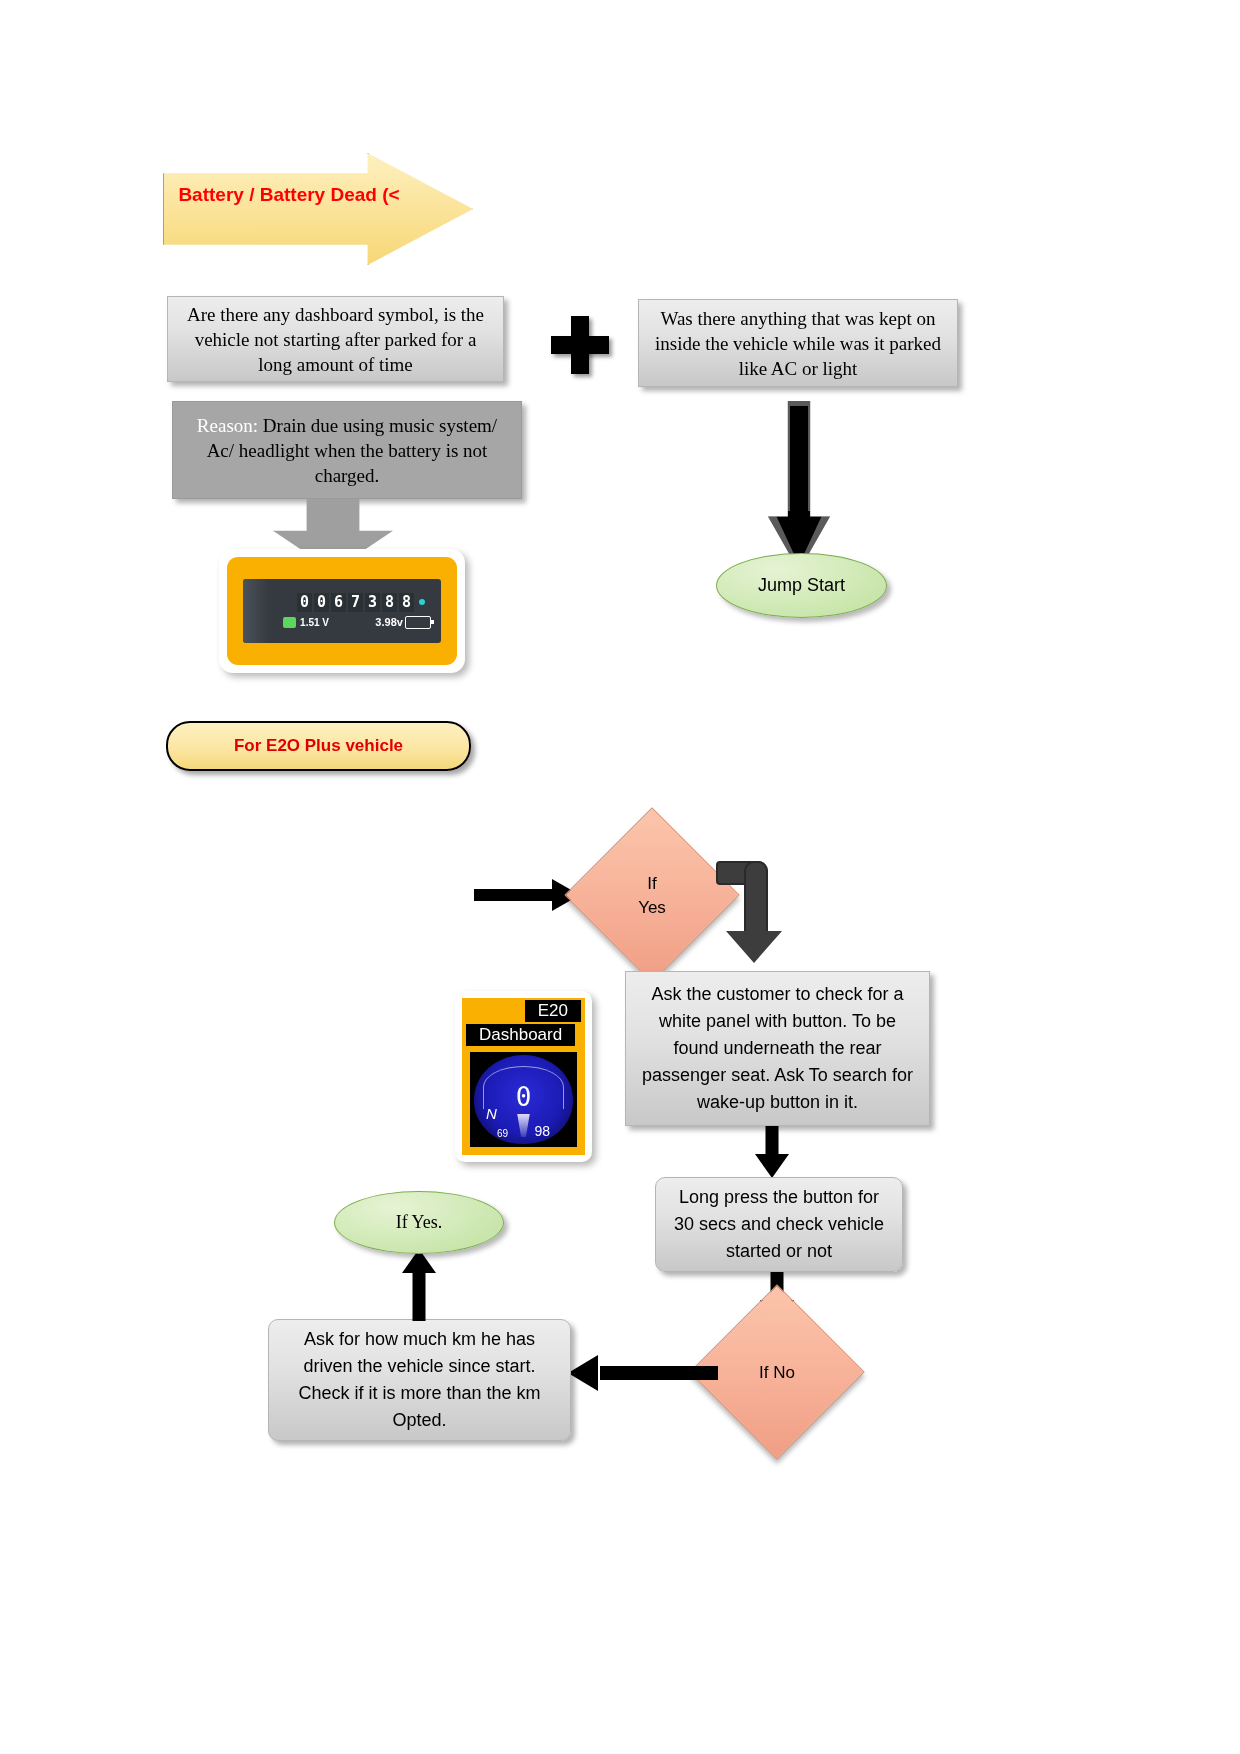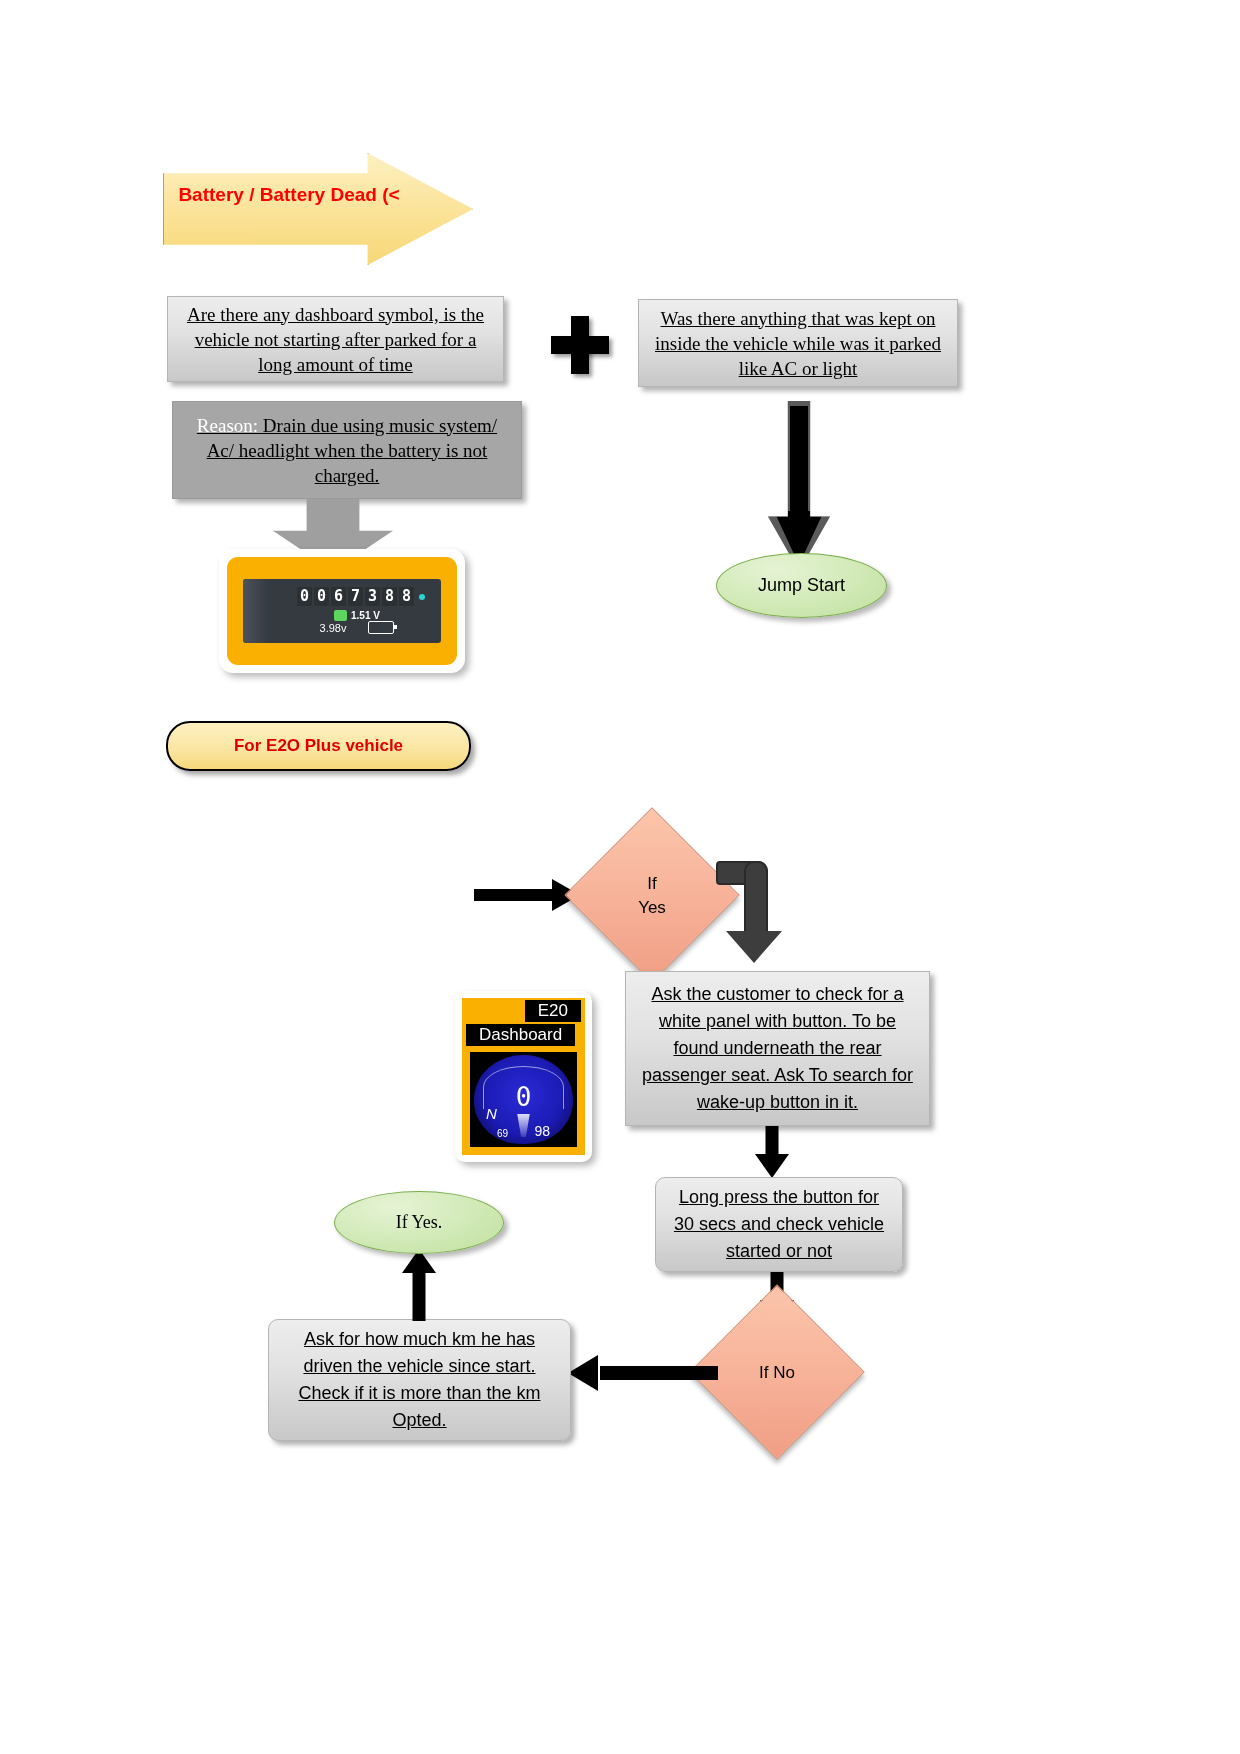--- a/index.html
+++ b/index.html
@@ -34,21 +34,21 @@
   .yellow-pill .lbl{color:#e00000;font-weight:bold;font-size:17px;}
 
   
   .box{
     background:linear-gradient(180deg,#ededed 0%,#e2e2e2 40%,#c8c8c8 100%);
     border:1px solid #b5b5b5;
     box-shadow:4px 4px 5px rgba(0,0,0,.30);
     display:flex;align-items:center;justify-content:center;
     text-align:center;
   }
-  .box .lbl{padding:0 12px;font-family:"Liberation Serif",serif;font-size:19px;line-height:25px;color:#000;text-decoration:underline;}
+  .box .lbl{padding:0 12px;font-family:"Liberation Serif",serif;font-size:19px;line-height:25px;color:#000;}
   .box.sans .lbl{font-family:"Liberation Sans",sans-serif;font-size:18px;line-height:27px;}
   .box.round{border-radius:10px;}
 
   
   .box.dark{
     background:#a6a6a6;border:1px solid #9a9a9a;
   }
   .box.dark .lbl{font-family:"Liberation Serif",serif;}
   .box.dark .lbl .kw{color:#ffffff;}
 
@@ -138,24 +138,24 @@
   }
   .odo-screen::before{content:"";position:absolute;left:0;top:0;width:26px;height:100%;
     background:linear-gradient(90deg,#4b525a,#343a40);border-radius:3px 0 0 3px;}
   .odo-digits{display:flex;gap:2px;justify-content:flex-end;margin-right:10px;}
   .odo-digits span{
     background:#2b3035;color:#fff;font-family:"DejaVu Sans Mono",monospace;
     font-size:15px;font-weight:bold;width:15px;text-align:center;border-radius:1px;
     line-height:19px;
   }
   .odo-dot{width:6px;height:6px;background:#2ad4d4;border-radius:50%;align-self:center;margin-left:3px;}
-  .odo-row2{display:flex;align-items:center;justify-content:space-between;margin-top:4px;padding:0 4px 0 34px;flex-direction:column;}
+  .odo-row2{display:flex;align-items:center;justify-content:space-between;margin-top:4px;padding:0 4px 0 34px;}
   .odo-batt{width:13px;height:11px;background:#5dd65d;border-radius:2px;margin-right:4px;}
   .odo-v1{color:#fff;font-size:10px;font-weight:bold;font-family:"Liberation Sans",sans-serif;}
-  .odo-v2{color:#fff;font-size:11px;font-weight:normal;margin-right:22px;}
+  .odo-v2{color:#fff;font-size:11px;font-weight:bold;margin-right:2px;}
   .odo-battout{width:24px;height:11px;border:1.5px solid #fff;border-radius:2px;position:relative;}
   .odo-battout::after{content:"";position:absolute;right:-4px;top:3px;width:3px;height:4px;background:#fff;}
 
   
   .dash-card{
     position:absolute;background:#fff;border-radius:10px;
     box-shadow:4px 4px 7px rgba(0,0,0,.28);padding:7px;
   }
   .dash-body{background:#f9b000;width:100%;height:100%;position:relative;}
   .dash-tag{position:absolute;background:#000;color:#fff;font-size:17px;

